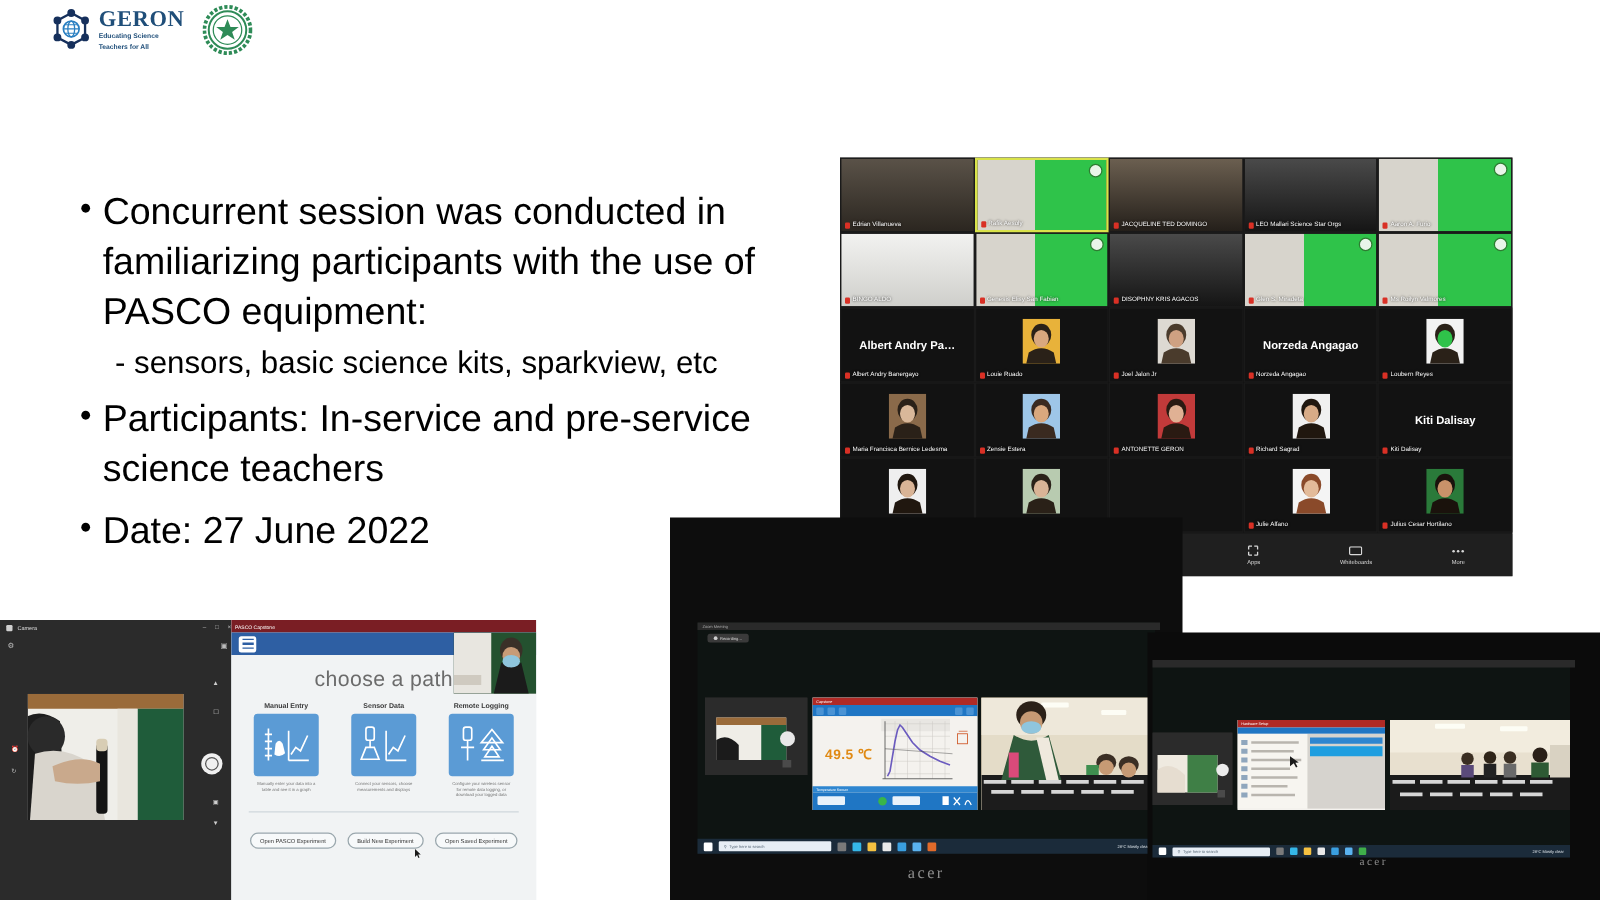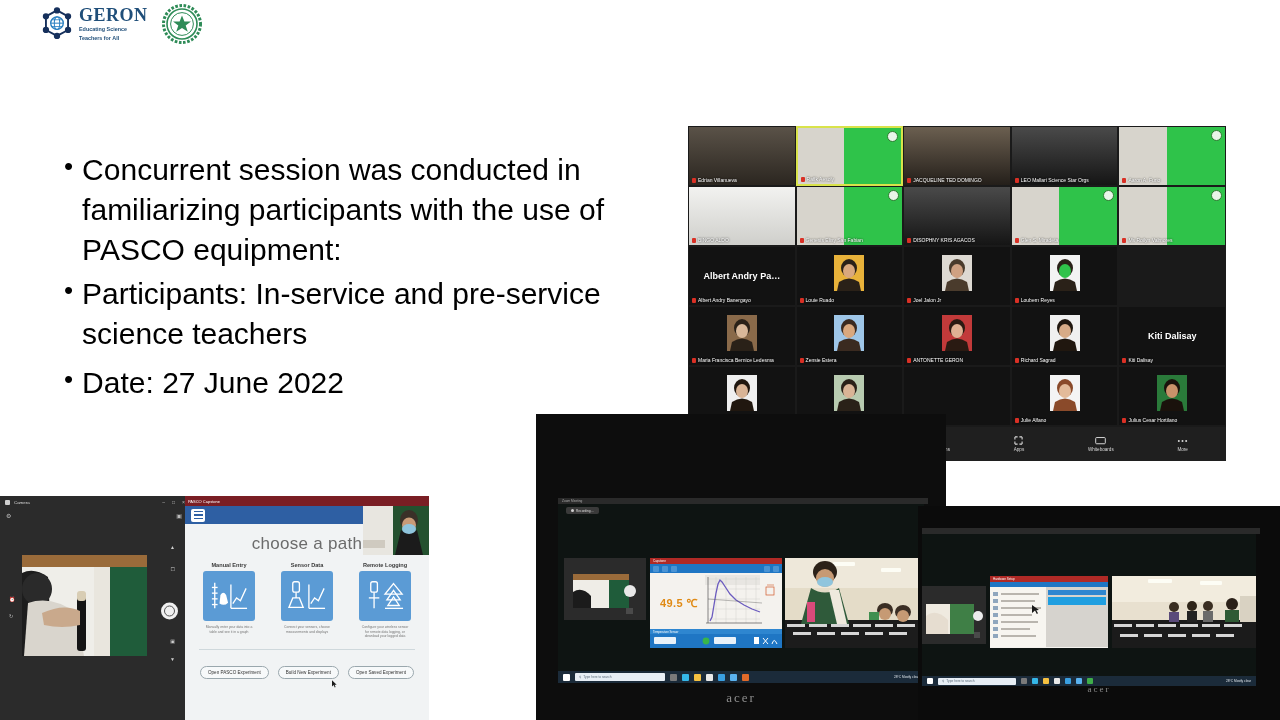--- a/index.html
+++ b/index.html
@@ -32,21 +32,21 @@
   .body-text{position:absolute;left:64px;top:150px;width:590px;color:#000;}
   .bullet{display:flex;gap:9px;font-size:30px;line-height:1.33;margin-bottom:4px;}
   .bullet .dot{flex:0 0 auto;line-height:1.25;font-size:26px;}
   .bullet .txt{flex:1 1 auto;}
   .subline{font-size:25px;line-height:1.28;margin:2px 0 10px 28px;}
 
   
   .shot{position:absolute;overflow:hidden;background:#111;}
 
   
-  #zoom-grid{left:672px;top:126px;width:538px;height:335px;background:#1a1a1a;margin-left:16px;}
+  #zoom-grid{left:672px;top:126px;width:538px;height:335px;background:#1a1a1a;}
   .zrow{display:flex;width:100%;}
   .ztile{position:relative;overflow:hidden;box-sizing:border-box;border:1px solid #1a1a1a;}
   .ztile.active{border:2px solid #d9e34a;}
   .zname{
     position:absolute;left:3px;bottom:2px;color:#fff;font-size:5px;
     display:flex;align-items:center;gap:2px;white-space:nowrap;
     text-shadow:0 0 2px #000;
   }
   .zmute{width:4px;height:5px;background:#d93025;border-radius:1px;flex:0 0 auto;}
   .zbig{
@@ -173,20 +173,21 @@
     </span>
   </div>
 
 
   <div class="body-text">
 
     <div class="bullet">
       <span class="dot">•</span>
       <span class="txt">Concurrent session was conducted in familiarizing participants with the use of PASCO equipment:</span>
     </div>
+    <div class="subline">- sensors, basic science kits, sparkview, etc</div>
 
     <div class="bullet">
       <span class="dot">•</span>
       <span class="txt">Participants: In-service and pre-service science teachers</span>
     </div>
 
     <div class="bullet" style="margin-top:10px;">
       <span class="dot">•</span>
       <span class="txt">Date: 27 June 2022</span>
     </div>
@@ -286,20 +287,27 @@
           <div class="ztile" style="width: 107.6px; height: 60px; background: rgb(18, 18, 18);">
             <div class="zav"><svg viewBox="0 0 30 36" width="30" height="36">
                 <rect width="30" height="36" fill="#ddd9d2"></rect>
                 <ellipse cx="15" cy="13" rx="8" ry="9" fill="#4a3b2c"></ellipse>
                 <ellipse cx="15" cy="16" rx="6" ry="7" fill="#cfa182"></ellipse>
                 <path d="M5 27 q10 -7 20 0 l2 9 h-24 z" fill="#4a3b2c"></path>
               </svg></div>
             <div class="zname">
               <span class="zmute"></span>
               <span>Joel Jalon Jr</span>
+            </div>
+          </div>
+          <div class="ztile" style="width: 107.6px; height: 60px; background: rgb(18, 18, 18);">
+            <div class="zbig">Norzeda Angagao</div>
+            <div class="zname">
+              <span class="zmute"></span>
+              <span>Norzeda Angagao</span>
             </div>
           </div>
           <div class="ztile" style="width: 107.6px; height: 60px; background: rgb(18, 18, 18);">
             <div class="zav"><svg viewBox="0 0 30 36" width="30" height="36">
                 <rect width="30" height="36" fill="#f3f3f3"></rect>
                 <ellipse cx="15" cy="13" rx="8" ry="9" fill="#2a2118"></ellipse>
                 <ellipse cx="15" cy="16" rx="6" ry="7" fill="#2fc34a"></ellipse>
                 <path d="M5 27 q10 -7 20 0 l2 9 h-24 z" fill="#2a2118"></path>
               </svg></div>
             <div class="zname">

